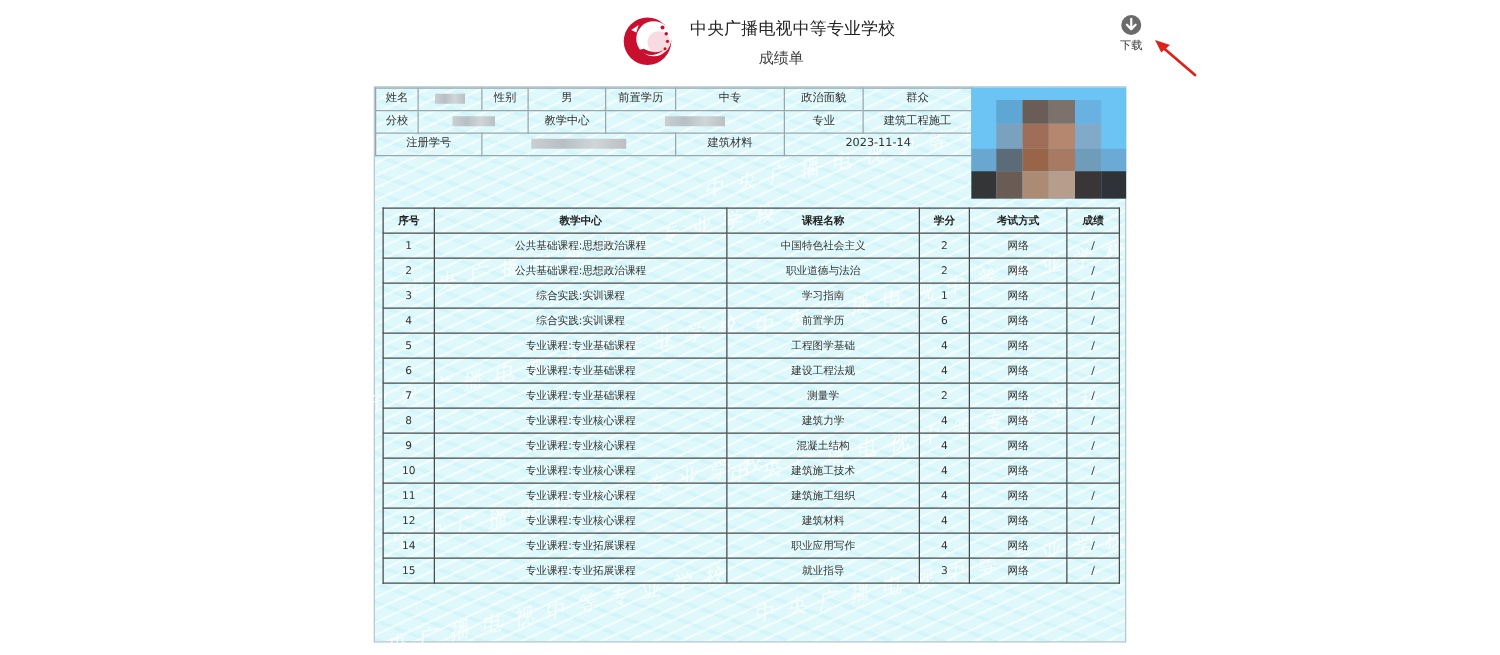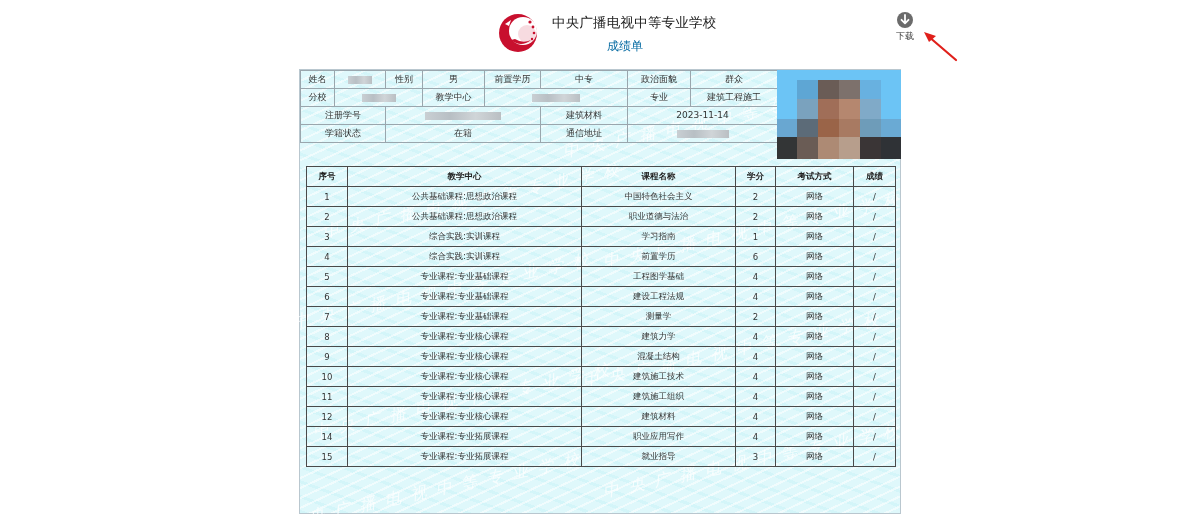--- a/index.html
+++ b/index.html
@@ -3,21 +3,21 @@
   <meta charset="utf-8">
   <style>
     html, body { margin: 0; padding: 0; }
     body {
       width: 1200px; height: 524px; background: #ffffff; position: relative; overflow: hidden;
       font-family: "DejaVu Sans", "Liberation Sans", sans-serif; color: #333;
     }
     .header { position: absolute; left: 497px; top: 10px; width: 260px; height: 50px; }
     .logo { position: absolute; left: 0; top: 2px; width: 42px; height: 42px; }
     .title { position: absolute; left: 55px; top: 4px; font-size: 13.5px; color: #222; white-space: nowrap; letter-spacing: 0.2px; }
-    .subtitle { position: absolute; left: 110px; top: 28px; font-size: 12px; color: #0369a1; white-space: nowrap; }
+    .subtitle { position: absolute; left: 110px; top: 28px; font-size: 12px; color: #404040; white-space: nowrap; }
 
     .download { position: absolute; left: 893px; top: 12px; width: 24px; text-align: center; cursor: pointer; }
     .download .circle { width: 16px; height: 16px; border-radius: 50%; background: #6b6b6b; margin: 0 auto; position: relative; }
     .download .circle svg { position: absolute; left: 3px; top: 2px; }
     .download .lbl { font-size: 9px; color: #333; margin-top: 2px; white-space: nowrap; }
     .arrow { position: absolute; left: 920px; top: 28px; }
 
     .sheet {
       position: absolute; left: 299px; top: 69px; width: 602px; height: 445px;
       border: 1px solid #b9c7cf; box-sizing: border-box;
@@ -113,26 +113,20 @@
       <td colspan="2"><span class="blur" style="width:48px"></span></td>
       <td>专业</td>
       <td>建筑工程施工</td>
     </tr>
     <tr>
       <td colspan="2">注册学号</td>
       <td colspan="3"><span class="blur" style="width:76px"></span></td>
       <td>建筑材料</td>
       <td colspan="2">2023-11-14</td>
     </tr>
-    <tr>
-      <td colspan="2">学籍状态</td>
-      <td colspan="3">在籍</td>
-      <td>通信地址</td>
-      <td colspan="2"><span class="blur" style="width:52px"></span></td>
-    </tr>
   </tbody>
     </table>
 
   <div class="photo">
     <div class="px" style="left:20px; top:10px; width:21px; height:19px; background:#5ea6d4;"></div>
     <div class="px" style="left:41px; top:10px; width:21px; height:19px; background:#6a5c56;"></div>
     <div class="px" style="left:62px; top:10px; width:21px; height:19px; background:#7d716c;"></div>
     <div class="px" style="left:83px; top:10px; width:21px; height:19px; background:#68b1e0;"></div>
     <div class="px" style="left:20px; top:29px; width:21px; height:20px; background:#7aa2be;"></div>
     <div class="px" style="left:41px; top:29px; width:21px; height:20px; background:#a06e58;"></div>

